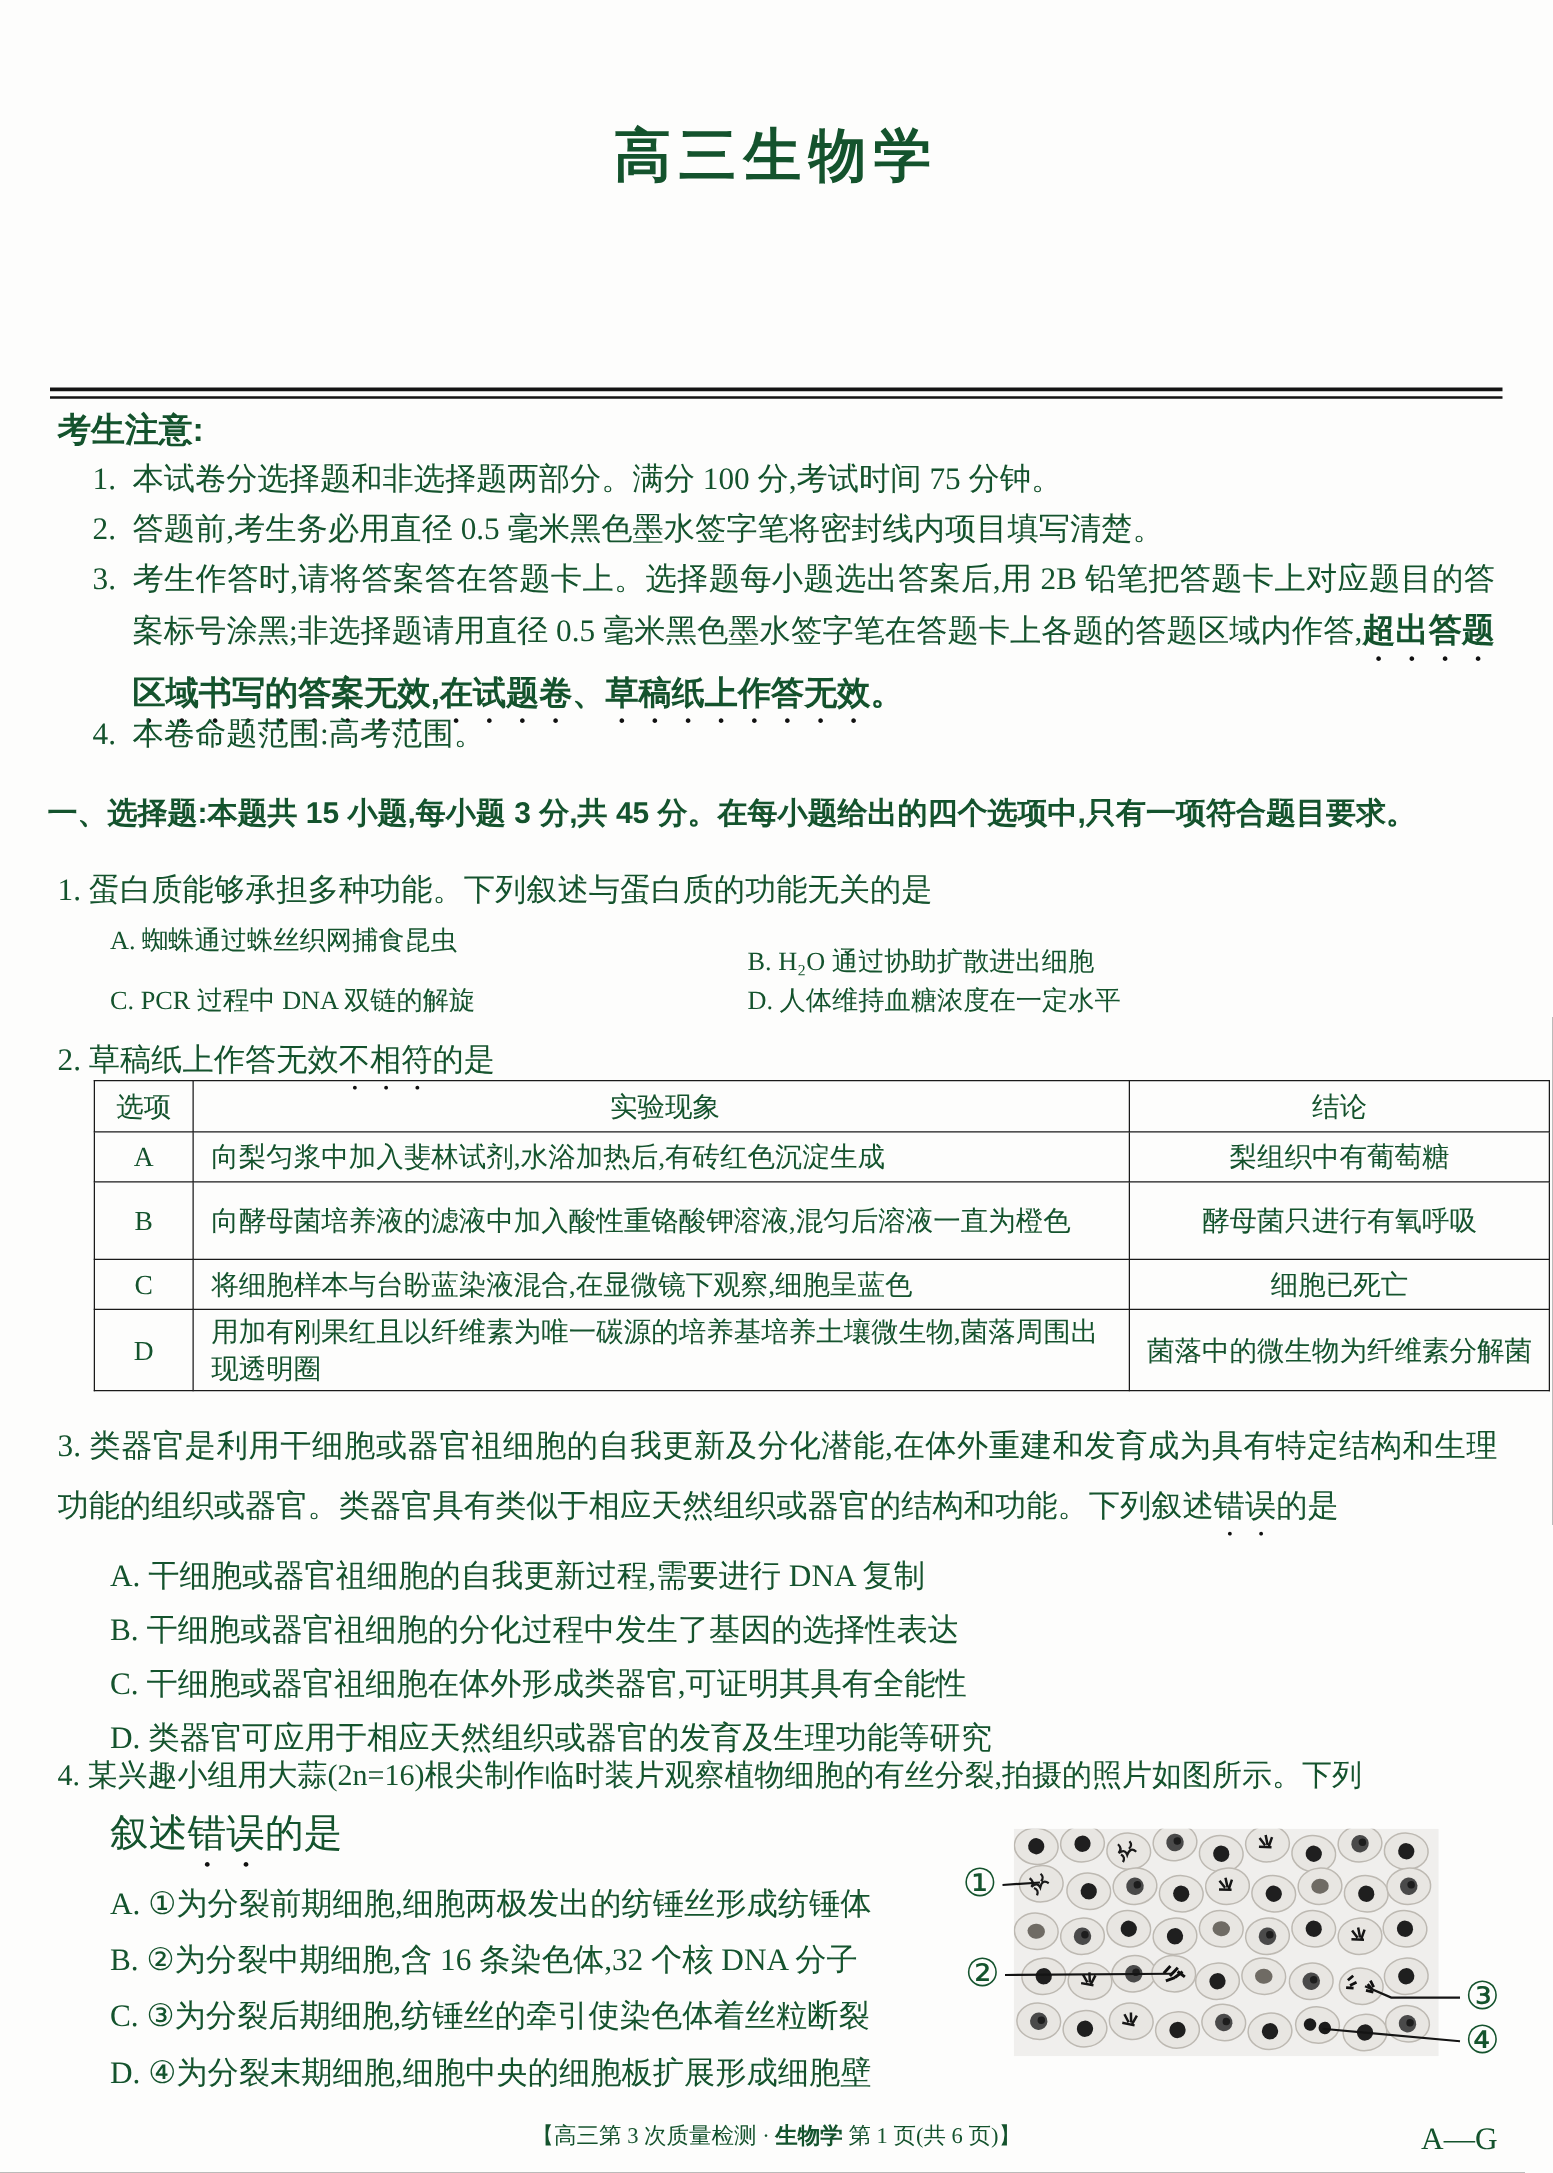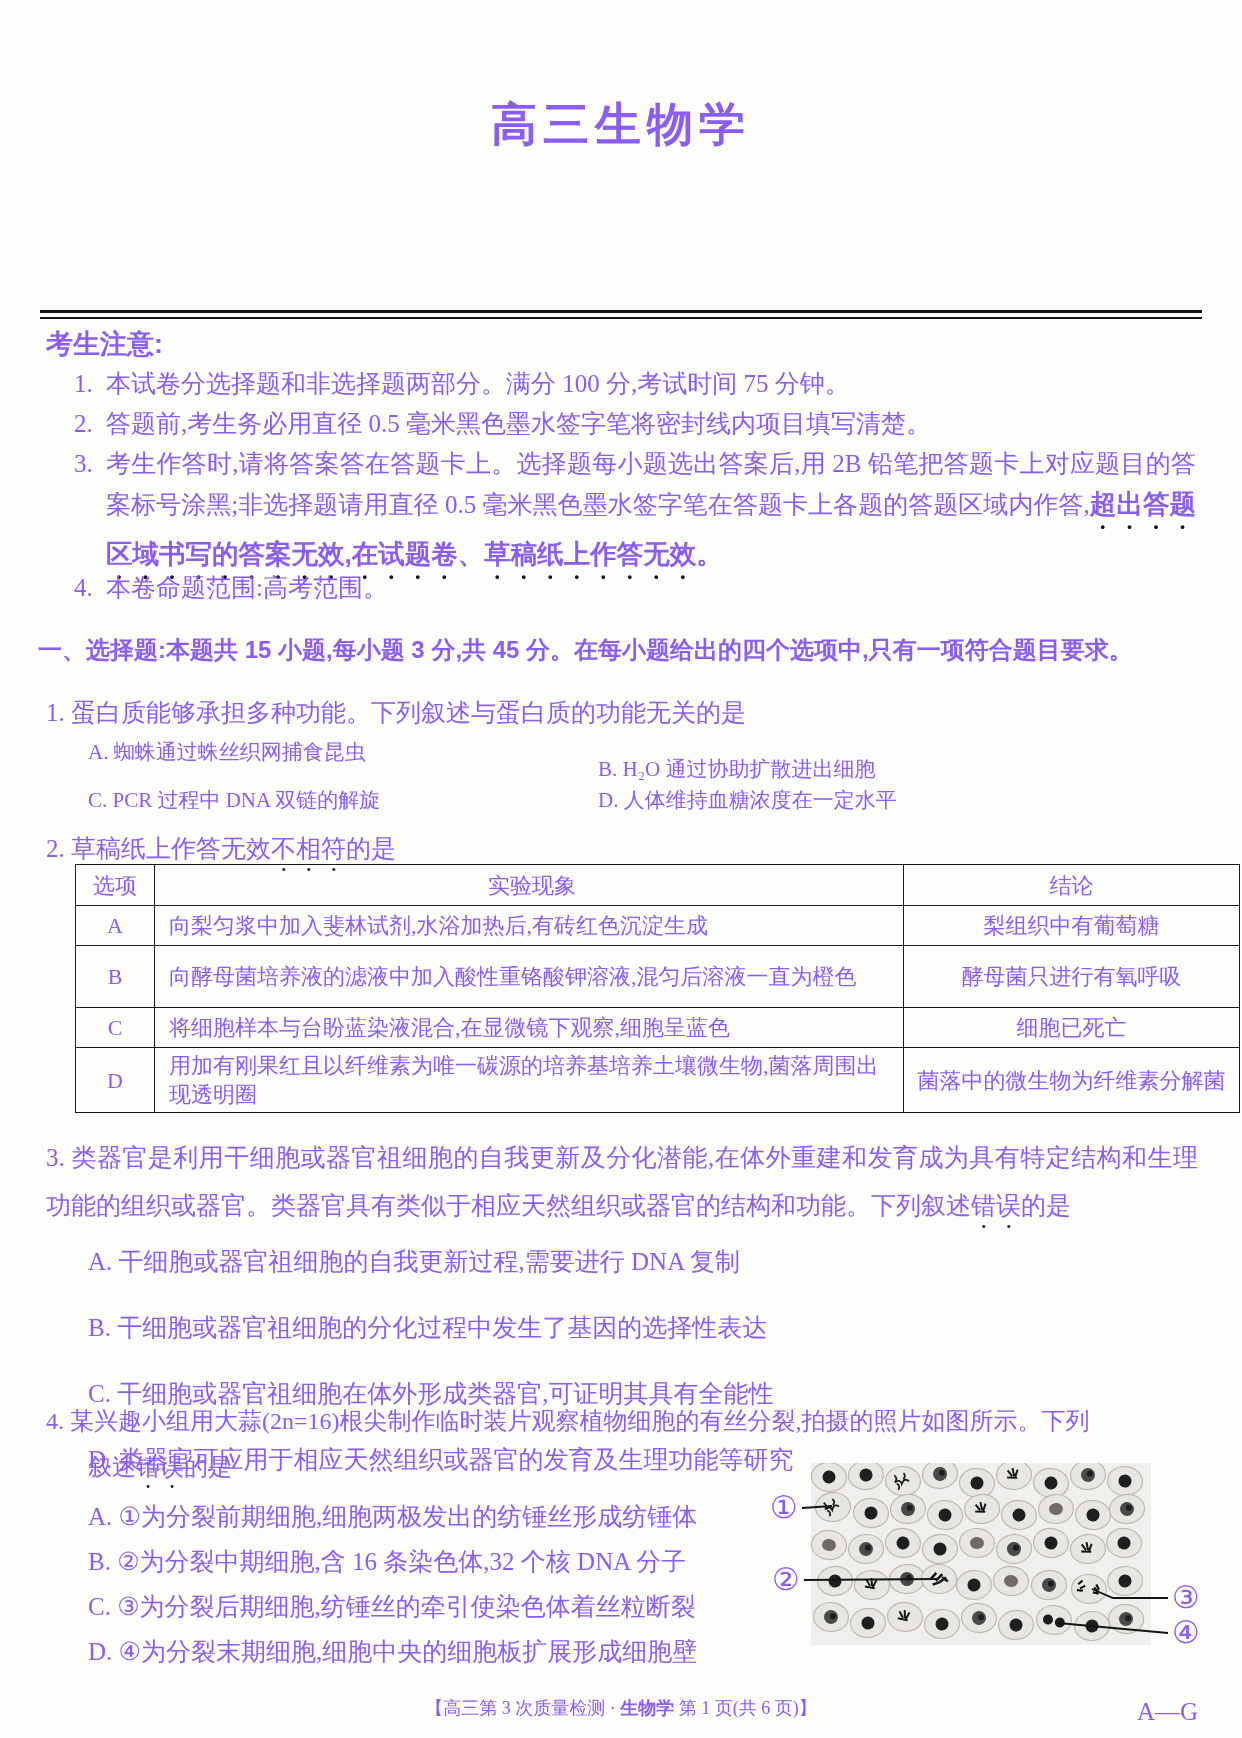--- a/index.html
+++ b/index.html
@@ -1,18 +1,18 @@
 <!DOCTYPE html>
 <html><head>
 <meta charset="utf-8">
 <style>
   html,body{margin:0;padding:0;background:#888;}
   .page{
     position:relative;width:1242px;height:1738px;margin:0 auto;
-    background:#fdfdfc;color:#8b5cf6;
+    background:#fdfdfc;color:#14532d;
     font-family:"Liberation Serif","DejaVu Serif",serif;
     overflow:hidden;
   }
   .abs{position:absolute;}
   .hei{font-family:"Liberation Sans","DejaVu Sans",sans-serif;font-weight:bold;}
   .emph{
     -webkit-text-emphasis:filled dot #111;text-emphasis:filled dot #111;
     -webkit-text-emphasis-position:under;text-emphasis-position:under left;
   }
   #title{top:94px;left:0;width:100%;text-align:center;font-size:46px;font-weight:bold;letter-spacing:6px;}
@@ -37,25 +37,25 @@
   #q2-table{top:864px;left:75px;border-collapse:collapse;table-layout:fixed;width:1107px;font-size:22px;}
   #q2-table th,#q2-table td{border:1.6px solid #1a1a1a;font-weight:normal;padding:3px 8px;line-height:29px;vertical-align:middle;}
   #q2-table .col-opt{width:62px;text-align:center;}
   #q2-table .col-phe{width:726px;text-align:left;padding-left:14px;}
   #q2-table .col-con{width:319px;text-align:center;}
   #q2-table thead th{height:34px;text-align:center;}
   #q2-table .r-s{height:40px;}
   #q2-table .r-d{height:62px;}
   #q3{top:1134px;left:46px;width:1152px;}
   #q3-stem{font-size:25px;line-height:48px;text-align:justify;margin:0;}
-  .q3opt{margin-left:42px;font-size:25px;line-height:43px;white-space:nowrap;margin-top:23px;}
+  .q3opt{margin-left:42px;font-size:25px;line-height:43px;white-space:nowrap;}
   #q3 .q3opt:first-of-type{margin-top:6px;}
   #q4{top:1398px;left:46px;width:1152px;}
   #q4-line1{font-size:24px;line-height:46px;white-space:nowrap;}
-  #q4-line2{font-size:24px;line-height:46px;}
+  #q4-line2{font-size:31px;line-height:46px;}
   .q4opt{margin-left:42px;font-size:25px;line-height:45px;white-space:nowrap;}
   #q4 .q4opt:first-of-type{margin-top:16px;}
   #figure{top:1455px;left:768px;width:460px;height:205px;position:absolute;}
   #micro{position:absolute;left:43px;top:8px;}
   .figlabel{position:absolute;font-size:31px;line-height:32px;font-family:"DejaVu Sans","Liberation Sans",sans-serif;}
   #fl1{left:2px;top:36px;}
   #fl2{left:4px;top:108px;}
   #fl3{left:404px;top:126px;}
   #fl4{left:404px;top:161px;}
   #leaders{position:absolute;left:0;top:0;pointer-events:none;}

